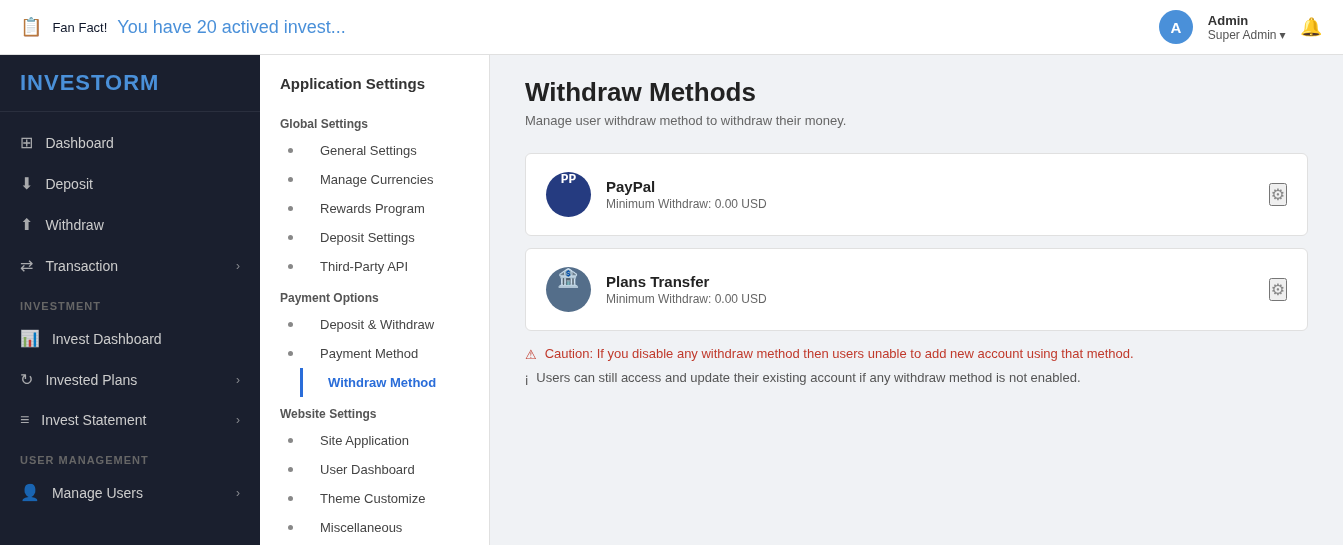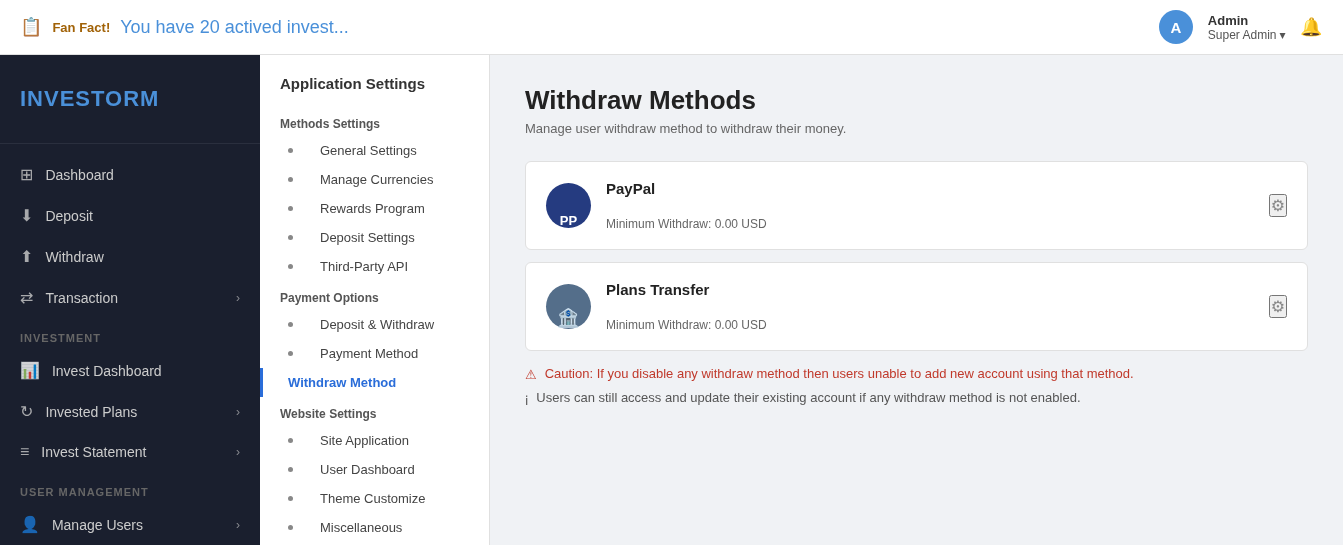--- a/index.html
+++ b/index.html
@@ -12,21 +12,21 @@
       display: flex;
       align-items: center;
       justify-content: space-between;
       padding: 0 20px;
       border-bottom: 1px solid #e0e0e0;
       z-index: 10;
       flex-shrink: 0;
     }
     .topbar-left { display: flex; align-items: center; gap: 10px; }
     .topbar-left .fan-fact-icon { color: #4a90d9; font-size: 18px; }
-    .topbar-left .fan-fact-label { font-weight: 700; color: #a16207; font-size: 13px; }
+    .topbar-left .fan-fact-label { font-weight: 400; color: #0f172a; font-size: 13px; }
     .topbar-left .fan-fact-text { color: #4a90d9; font-size: 18px; }
     .topbar-right { display: flex; align-items: center; gap: 15px; }
     .avatar-circle {
       width: 34px; height: 34px; background: #4a90d9; border-radius: 50%;
       display: flex; align-items: center; justify-content: center; color: #fff; font-size: 15px; font-weight: 700;
     }
     .admin-info { display: flex; flex-direction: column; }
     .admin-name { font-weight: 700; color: #333; font-size: 13px; }
     .admin-role { color: #555; font-size: 12px; display: flex; align-items: center; gap: 3px; }
     .bell-icon { font-size: 18px; color: #555; position: relative; cursor: pointer; }
@@ -38,21 +38,21 @@
     .sidebar {
       width: 260px;
       background: #1a1f2e;
       color: #ccc;
       display: flex;
       flex-direction: column;
       overflow-y: auto;
       flex-shrink: 0;
     }
     .sidebar-logo {
-      padding: 31px 20px;
+      padding: 15px 20px;
       font-size: 22px;
       font-weight: 900;
       color: #fff;
       letter-spacing: 1px;
       border-bottom: 1px solid #2a2f3e;
     }
     .sidebar-logo span { color: #4a90d9; }
     .sidebar-nav { padding: 10px 0; flex: 1; }
     .sidebar-item {
       display: flex; align-items: center; gap: 12px;
@@ -78,53 +78,53 @@
     .middle-panel-title {
       font-size: 15px; font-weight: 700; color: #333; padding: 0 20px 15px;
     }
     .mid-section-label {
       font-size: 12px; font-weight: 700; color: #555; padding: 10px 20px 5px;
     }
     .mid-item {
       padding: 7px 20px 7px 28px; font-size: 13px; color: #444; cursor: pointer;
       display: flex; align-items: center; gap: 22px;
     }
-    .mid-item.active { color: #2a6dd9; font-weight: 600; border-left: 3px solid #2a6dd9; padding-left: 25px; }
+    .mid-item.active { color: #2a6dd9; font-weight: 600; border-left: 3px solid #2a6dd9; padding-left: 25px; margin-left: 40px; }
     .mid-item-dot { width: 5px; height: 5px; border-radius: 50%; background: #888; margin-right: 5px; }
 
     
     .main-content {
       flex: 1;
       background: #f0f2f5;
       overflow-y: auto;
-      padding: 30px 35px;
+      padding: 22px 35px;
     }
     .page-title { font-size: 26px; font-weight: 700; color: #222; margin-bottom: 5px; }
     .page-subtitle { font-size: 13px; color: #666; margin-bottom: 25px; }
 
     .method-card {
       background: #fff;
       border: 1px solid #e0e0e0;
       border-radius: 6px;
       padding: 18px 20px;
       display: flex;
       align-items: center;
       gap: 15px;
       margin-bottom: 12px;
     }
     .method-logo {
       width: 45px; height: 45px; border-radius: 50%;
-      display: flex; align-items: flex-end; justify-content: center;
-      font-size: 13px; font-weight: 700; color: #fff; flex-shrink: 0;
+      display: flex; align-items: flex-start; justify-content: center;
+      font-size: 13px; font-weight: 700; color: #fff; flex-shrink: 0; font-family: Liberation Mono, monospace;
     }
     .method-logo.paypal { background: #253b80; }
     .method-logo.bank { background: #546e8a; font-size: 18px; }
     .method-info { flex: 1; }
     .method-name { font-size: 15px; font-weight: 700; color: #222; }
-    .method-min { font-size: 12px; color: #666; margin-top: 20px; }
+    .method-min { font-size: 12px; color: #666; margin-top: 2px; }
     .gear-btn { color: #888; cursor: pointer; font-size: 16px; }
 
     .notice-box { margin-top: 15px; }
     .notice-item { display: flex; align-items: flex-start; gap: 8px; font-size: 13px; margin-bottom: 8px; }
     .notice-item.warn { color: #c0392b; }
     .notice-item.info { color: #555; }
     .notice-icon { flex-shrink: 0; margin-top: 1px; }
   </style>
 </head>
 <body>
@@ -196,21 +196,21 @@
         <span class="icon">👤</span>
         <span>Manage Users</span>
         <span class="arrow">›</span>
       </div>
     </div>
   </nav>
 
   <div class="middle-panel">
     <div class="middle-panel-title">Application Settings</div>
 
-    <div class="mid-section-label">Methods Settings</div>
+    <div class="mid-section-label">Global Settings</div>
     <div class="mid-item">
       <span class="mid-item-dot"></span>
       <span>General Settings</span>
     </div>
     <div class="mid-item">
       <span class="mid-item-dot"></span>
       <span>Manage Currencies</span>
     </div>
     <div class="mid-item">
       <span class="mid-item-dot"></span>

